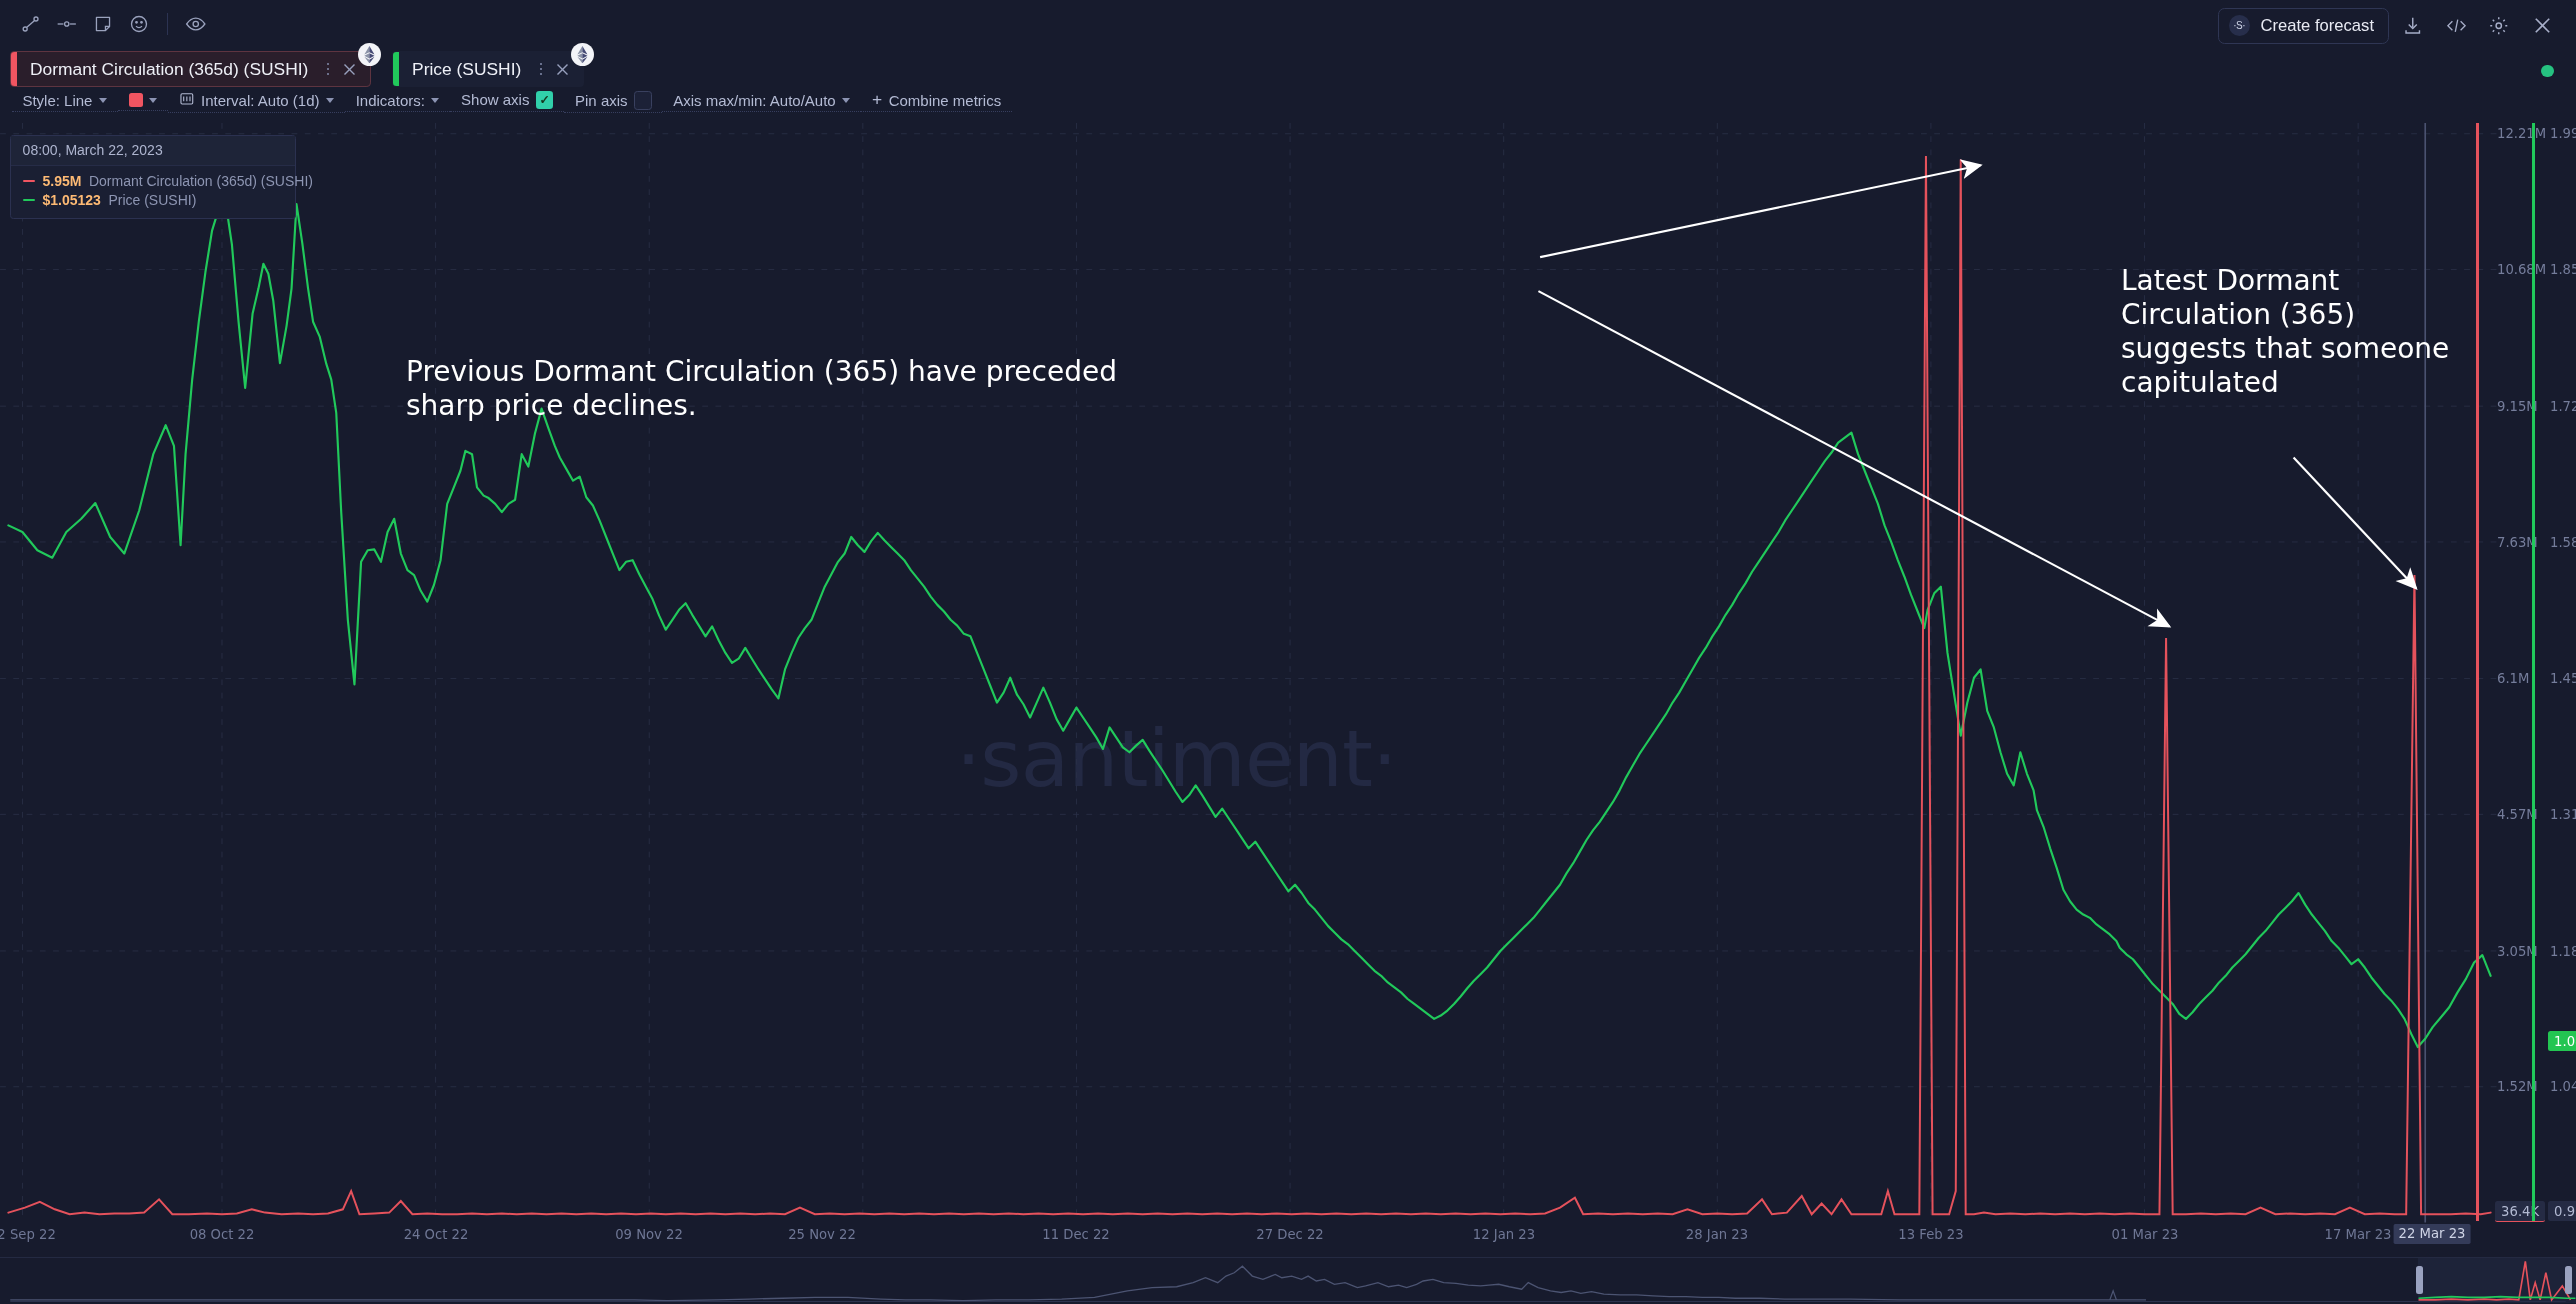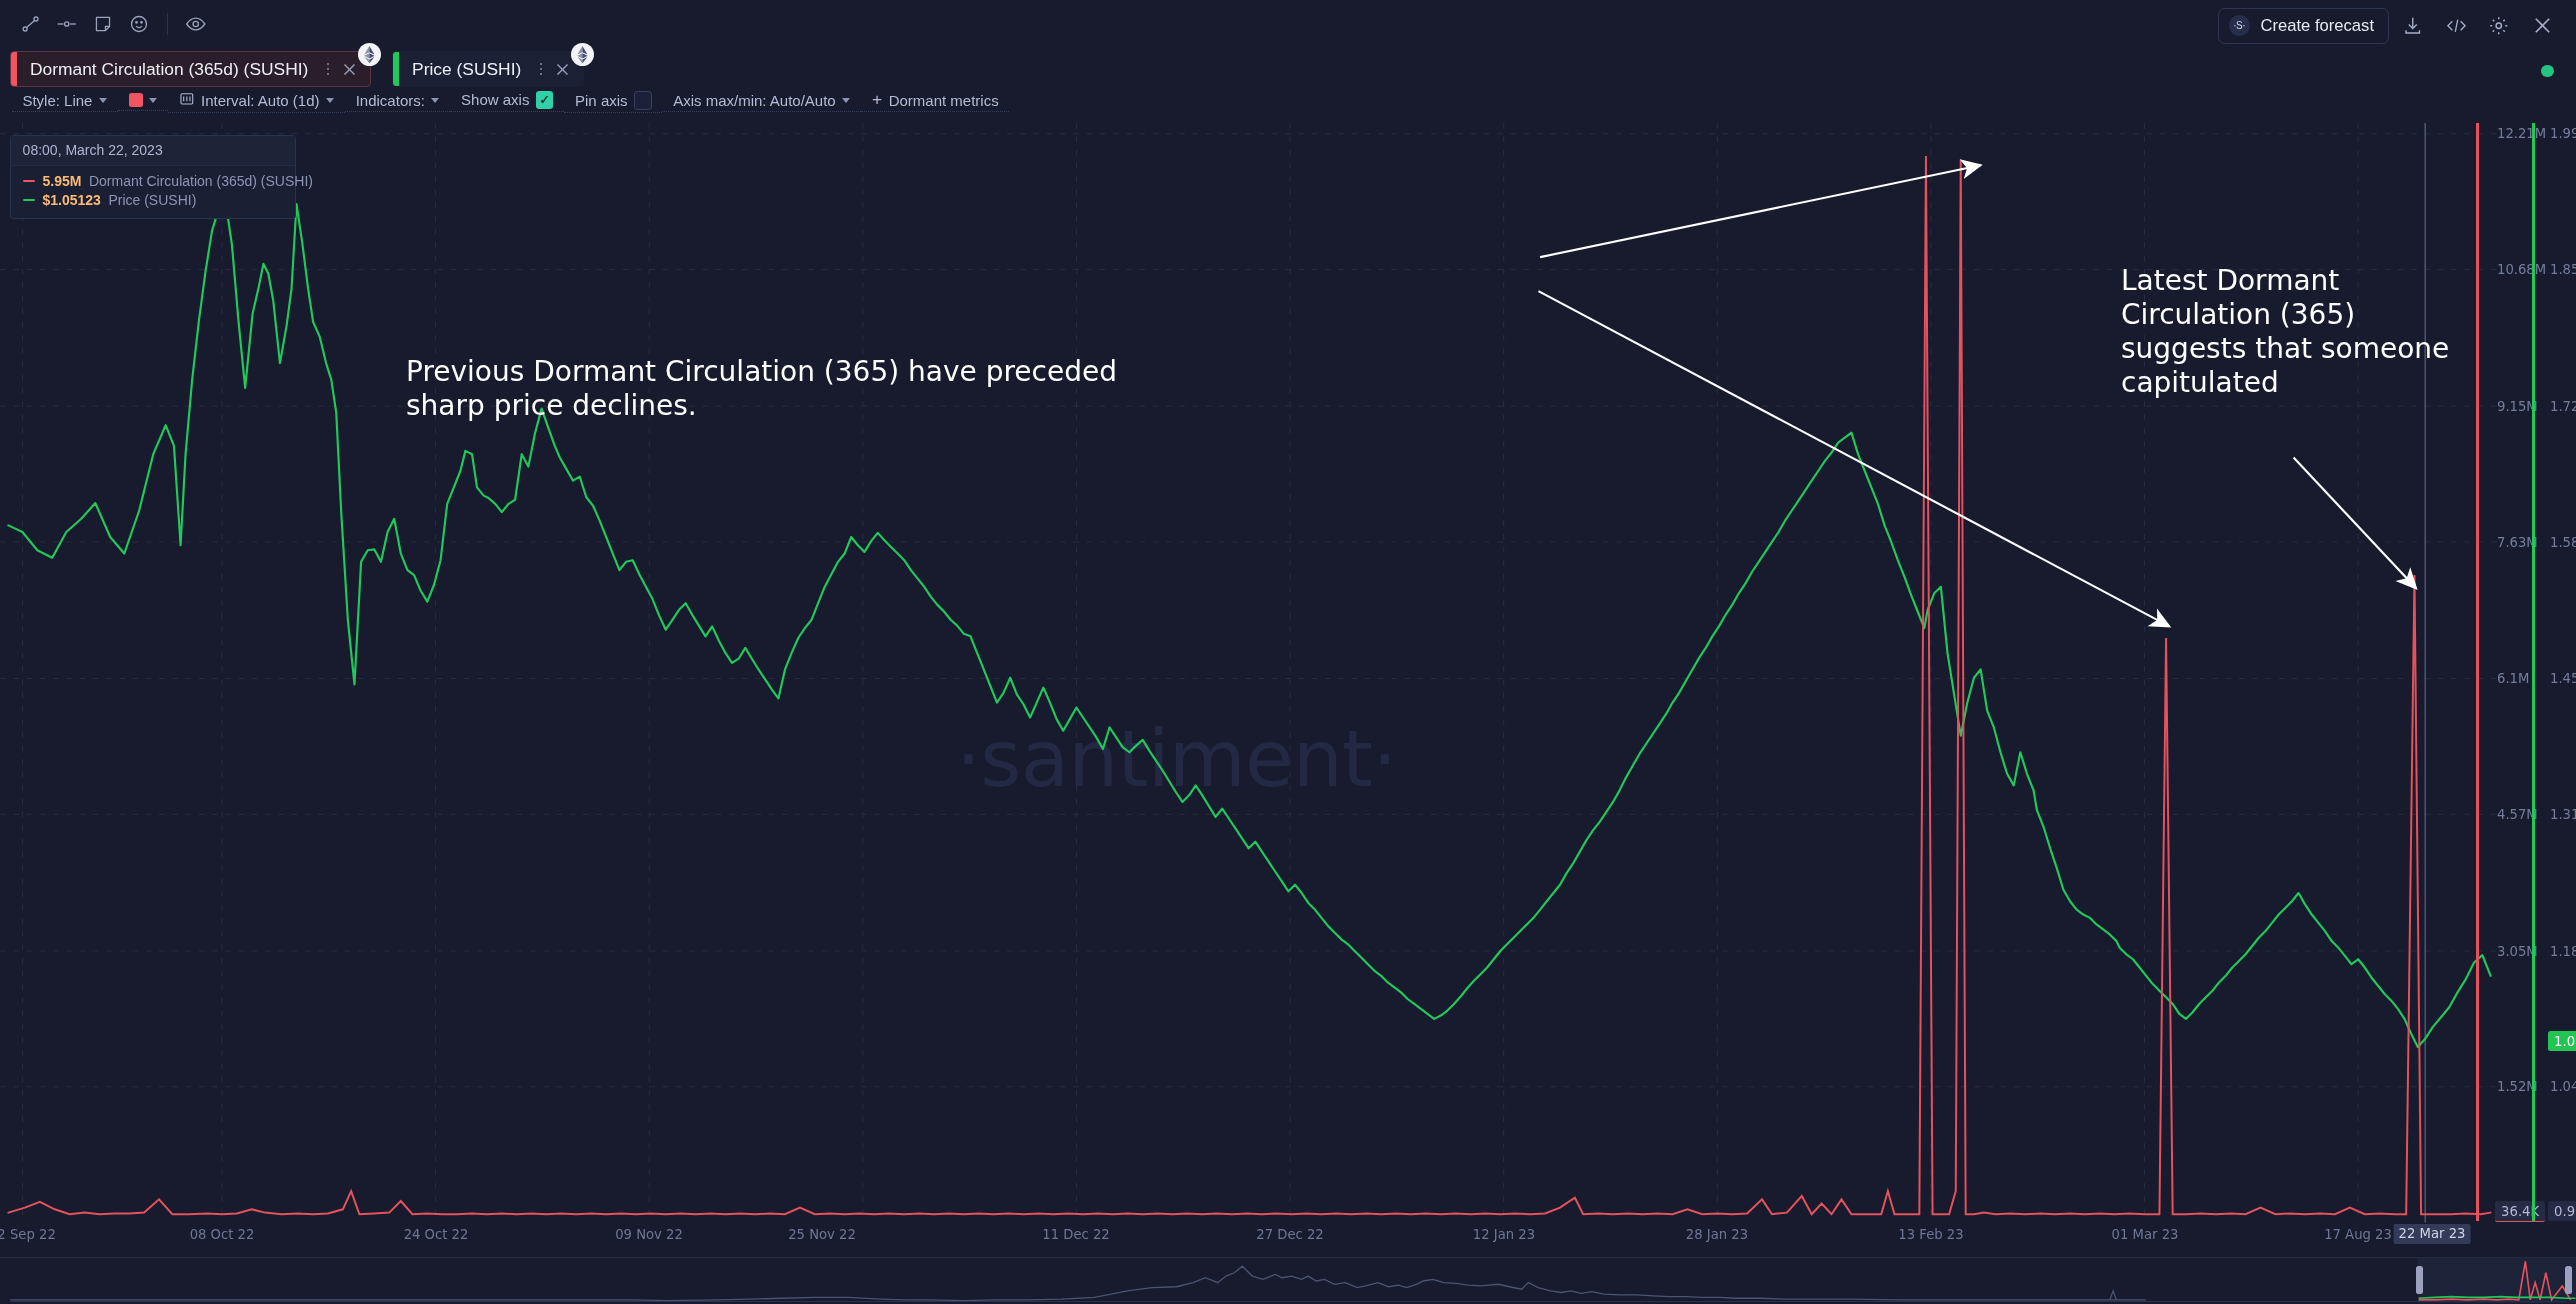--- a/index.html
+++ b/index.html
@@ -331,21 +331,21 @@
     <div class="setitem">
       <span>Pin axis</span>
       <span class="checkbox-off"></span>
     </div>
     <div class="setitem">
       <span>Axis max/min: Auto/Auto</span>
       <span class="caret"></span>
     </div>
     <div class="setitem">
       <span class="plus">+</span>
-      <span>Dormant metrics</span>
+      <span>Combine metrics</span>
     </div>
   </div>
 
   <div class="chart-area">
 
     <div class="watermark">·santiment·</div>
 
     <svg class="chart-svg" width="2576" height="1107" viewBox="0 0 3111 1337">
 
       <g stroke="#2a3048" stroke-width="1" stroke-dasharray="7 9">
@@ -505,21 +505,21 @@
     <div class="xlab" style="left:222px;">08 Oct 22</div>
     <div class="xlab" style="left:436px;">24 Oct 22</div>
     <div class="xlab" style="left:649px;">09 Nov 22</div>
     <div class="xlab" style="left:822px;text-align:right;">25 Nov 22</div>
     <div class="xlab" style="left:1076px;">11 Dec 22</div>
     <div class="xlab" style="left:1290px;">27 Dec 22</div>
     <div class="xlab" style="left:1504px;">12 Jan 23</div>
     <div class="xlab" style="left:1717px;">28 Jan 23</div>
     <div class="xlab" style="left:1931px;">13 Feb 23</div>
     <div class="xlab" style="left:2145px;">01 Mar 23</div>
-    <div class="xlab" style="left:2358px;">17 Aug 23</div>
+    <div class="xlab" style="left:2358px;">17 Mar 23</div>
     <div class="xlab cursor" style="left:2432px;">22 Mar 23</div>
   </div>
 
   <div class="navigator">
     <svg width="2576" height="46" viewBox="0 0 3111 56">
       <polyline fill="none" stroke="#4c5472" stroke-width="1.6" points="0,51 200,51 400,51 600,51 760,51 800,52 860,51 900,50 940,49 980,48 1020,48
                 1060,50 1090,51 1120,51 1160,52 1200,51 1240,51 1280,50 1320,48 1360,40
                 1390,36 1420,35 1440,30 1455,24 1470,30 1480,22 1490,18 1500,10 1512,22
                 1525,26 1540,20 1548,24 1560,22 1572,26 1580,22 1590,28 1600,26 1612,32
                 1625,30 1640,36 1650,34 1665,30 1678,35 1690,33 1700,36 1712,32 1720,28

